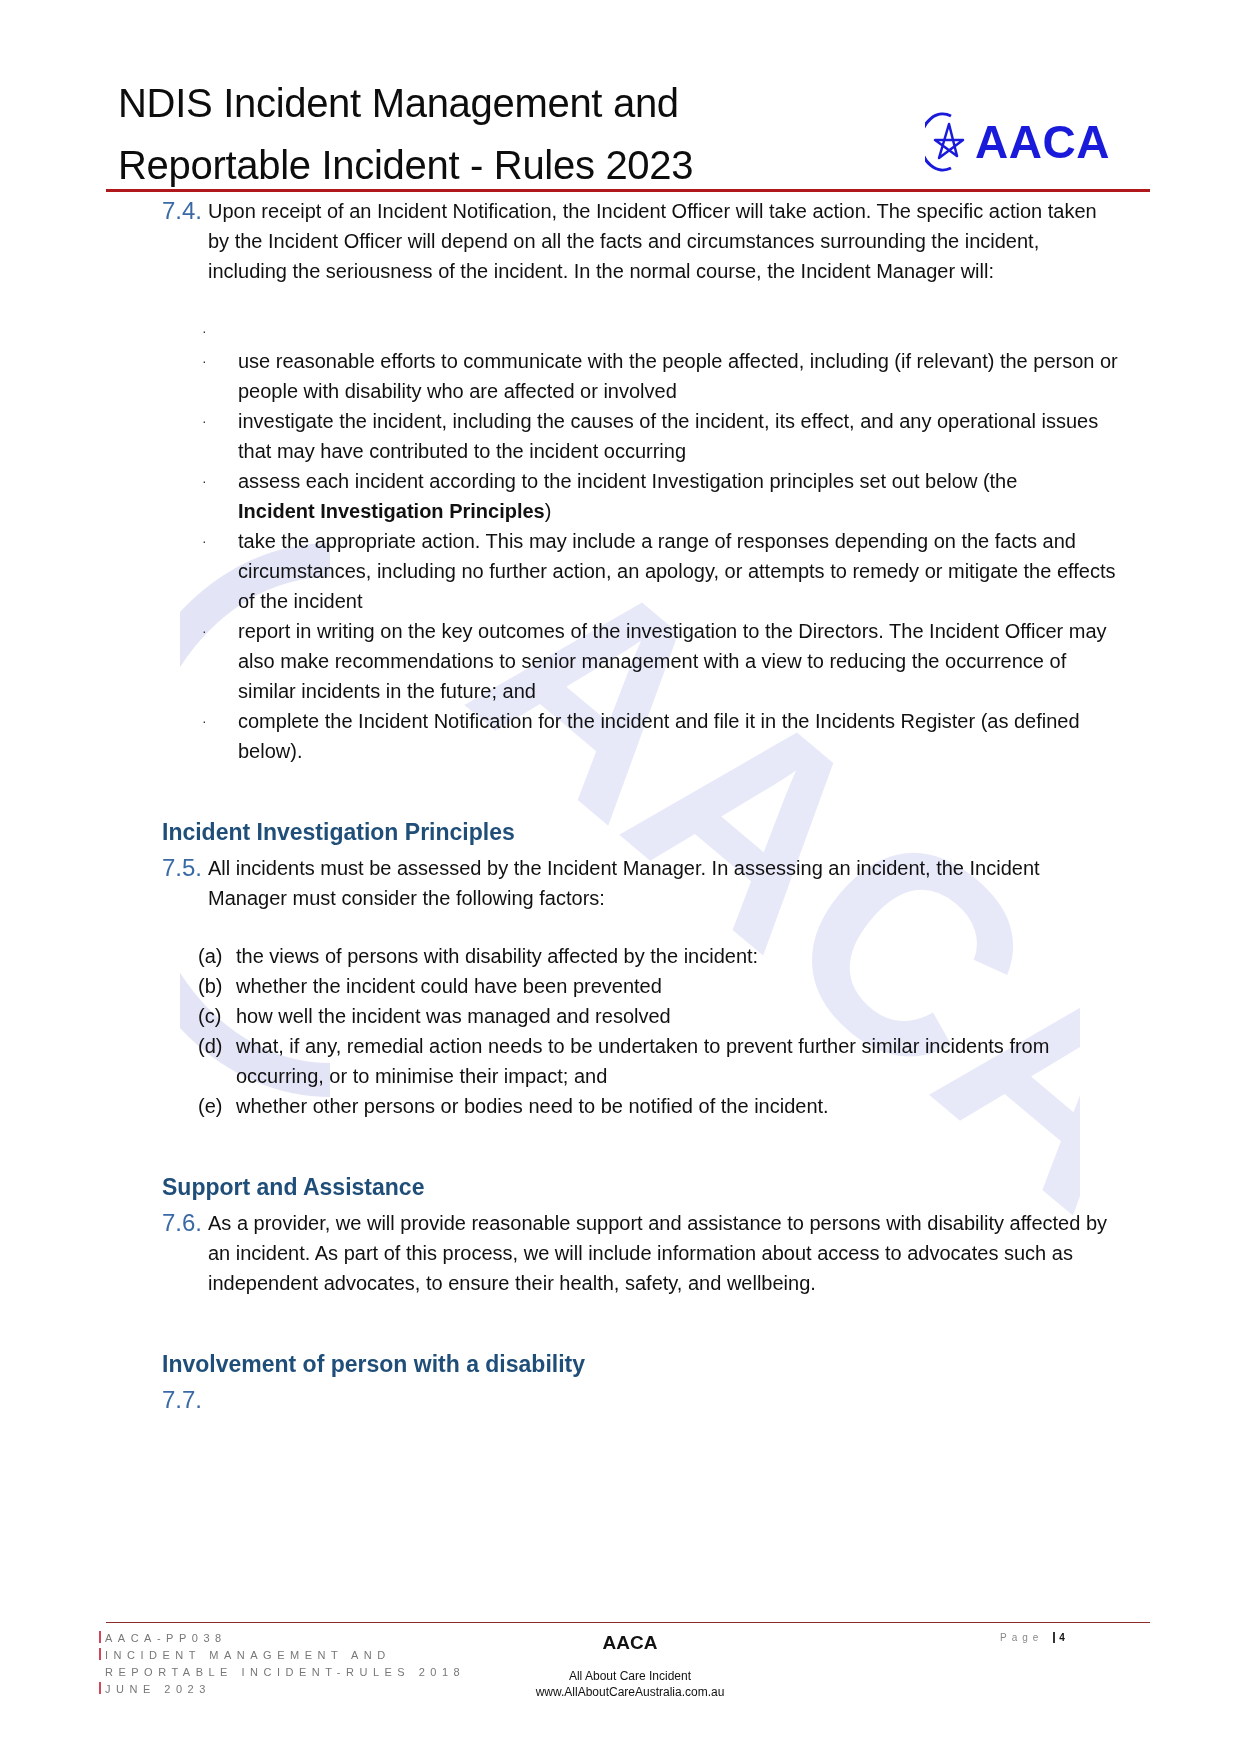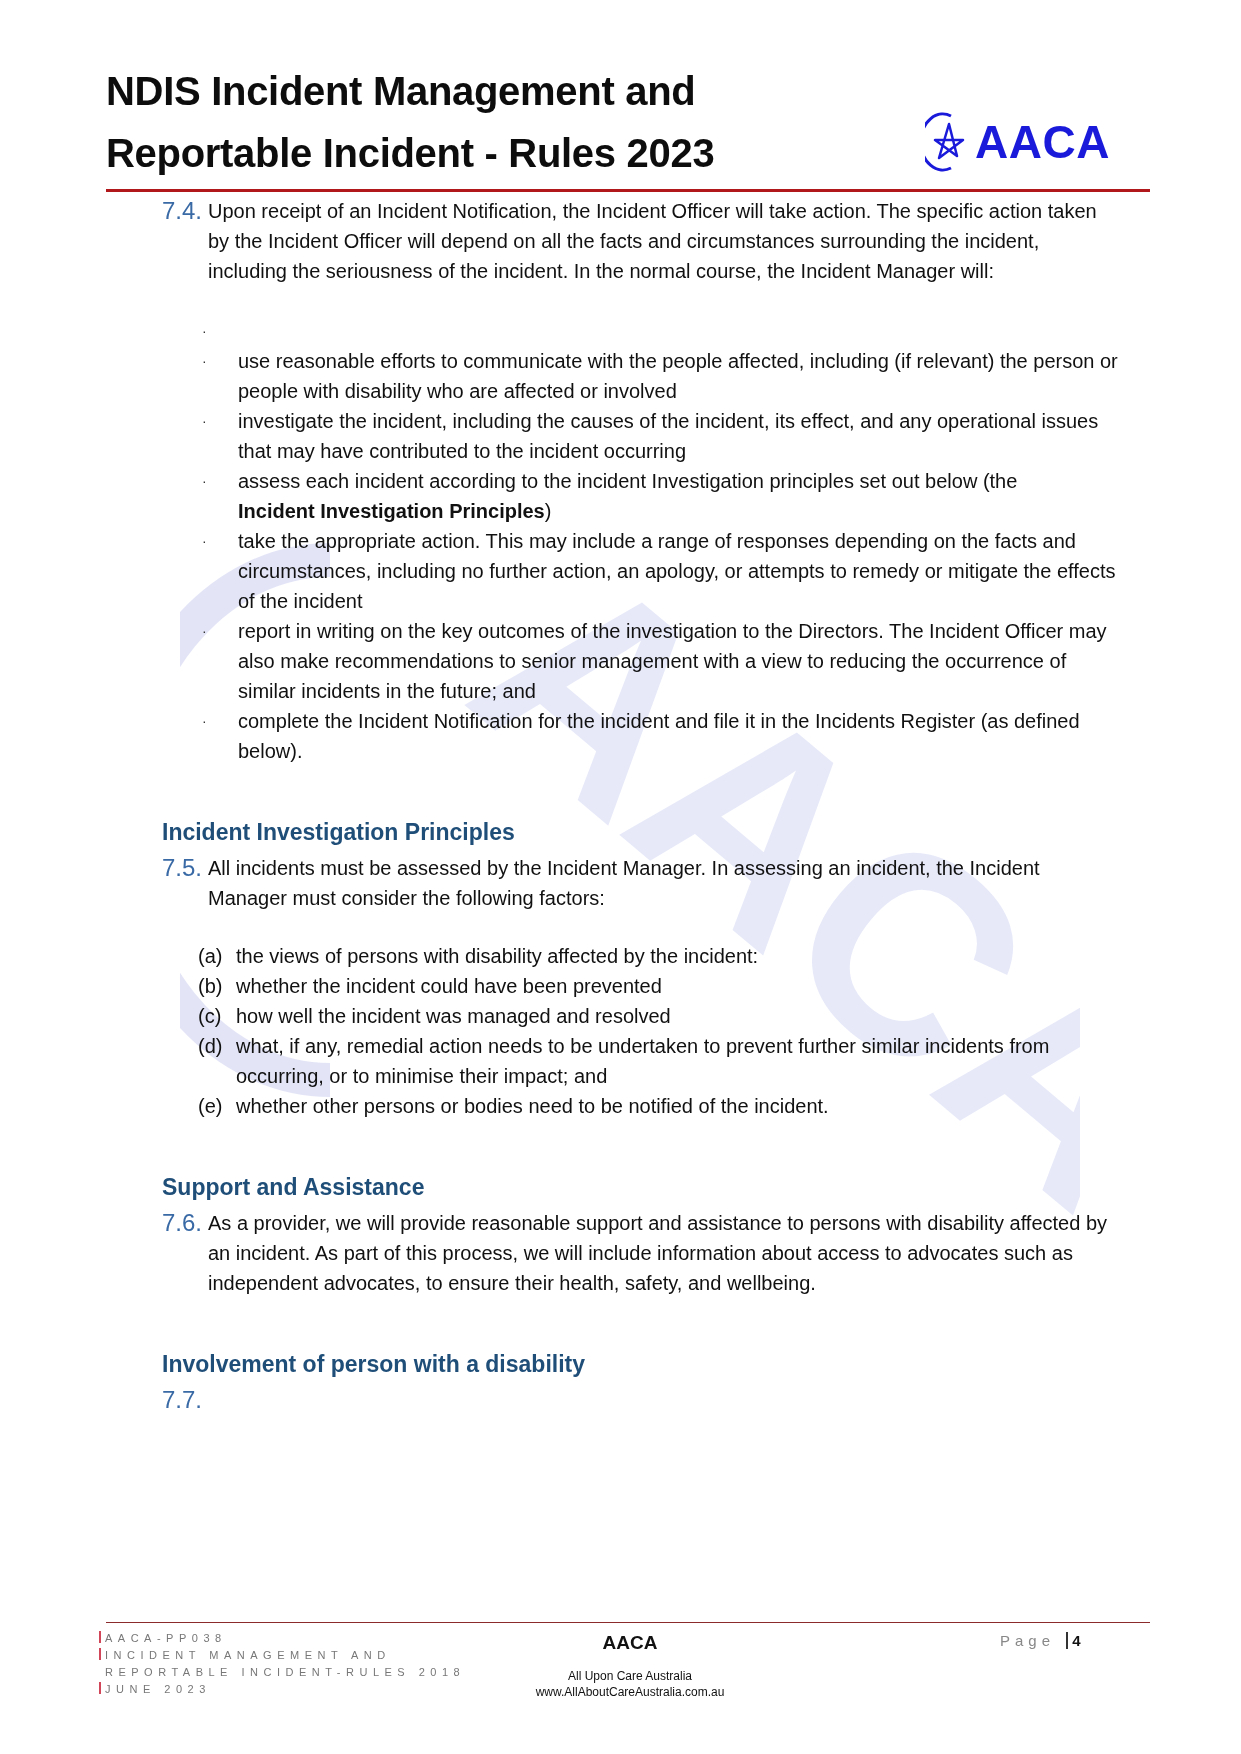--- a/index.html
+++ b/index.html
@@ -5,22 +5,22 @@
   html, body { margin: 0; padding: 0; background: #ffffff; }
   body {
     width: 1241px; height: 1754px; position: relative; overflow: hidden;
     font-family: "Liberation Sans", sans-serif; color: #111;
   }
   .watermark {
     position: absolute; left: 180px; top: 520px; width: 900px; height: 700px;
     pointer-events: none;
   }
   .doc-title {
-    position: absolute; left: 106px; top: 60px; margin: 0;
-    font-family: "Liberation Sans", sans-serif; font-weight: bold;
+    position: absolute; left: 106px; top: 60px; margin: 12px;
+    font-family: "Liberation Sans", sans-serif; font-weight: normal;
     font-size: 40px; line-height: 62px; color: #0d0d0d; letter-spacing: -0.3px;
   }
   .logo {
     position: absolute; left: 925px; top: 108px; height: 68px;
     display: flex; align-items: center; gap: 6px;
   }
   .logo-text {
     font-family: "Liberation Sans", sans-serif; font-weight: bold;
     font-size: 46px; color: #1a1adb; letter-spacing: 0.5px;
   }
@@ -57,21 +57,21 @@
     font-size: 11px; line-height: 17px; letter-spacing: 5.5px; color: #777;
   }
   .footer-left .bar { display: inline-block; width: 2px; height: 12px; background: #d2465a; margin-right: 4px; vertical-align: -1px; }
   .footer-left .nobar { display: inline-block; width: 6px; }
   .footer-center {
     position: absolute; left: 480px; top: 1630px; width: 300px; text-align: center;
     font-size: 12px; line-height: 16px; color: #111;
   }
   .footer-brand { font-weight: bold; font-size: 19px; line-height: 26px; margin-bottom: 12px; }
   .footer-right {
-    position: absolute; left: 1000px; top: 1632px; font-size: 15px; color: #888; letter-spacing: 5px;
+    position: absolute; left: 1000px; top: 1632px; font-size: 10px; color: #888; letter-spacing: 5px;
   }
   .footer-right .pg { color: #111; font-weight: bold; letter-spacing: 0; border-left: 2px solid #333; padding-left: 4px; margin-left: 2px; }
 </style>
 </head>
 <body>
 
 <svg class="watermark" viewBox="0 0 900 700">
   <path d="M150 40 A 210 260 0 1 0 150 560" fill="none" stroke="#dcdff5" stroke-width="34" opacity="0.8"></path>
   <text x="210" y="330" transform="rotate(40 450 350)" font-family="Liberation Sans, sans-serif" font-weight="bold" font-size="280" fill="#dfe2f7" opacity="0.75">AACA</text>
 </svg>
@@ -172,20 +172,20 @@
 
 <div class="footer-left">
   <div><span class="bar"></span><span>AACA-PP038</span></div>
   <div><span class="bar"></span><span>INCIDENT MANAGEMENT AND</span></div>
   <div><span class="nobar"></span><span>REPORTABLE INCIDENT-RULES 2018</span></div>
   <div><span class="bar"></span><span>JUNE 2023</span></div>
 </div>
 
 <div class="footer-center">
   <div class="footer-brand">AACA</div>
-  <div>All Upon Care Australia</div>
+  <div>All About Care Incident</div>
   <div>www.AllAboutCareAustralia.com.au</div>
 </div>
 
 <div class="footer-right">
   <span>Page</span>
   <span class="pg">4</span>
 </div>
 
 </body></html>

